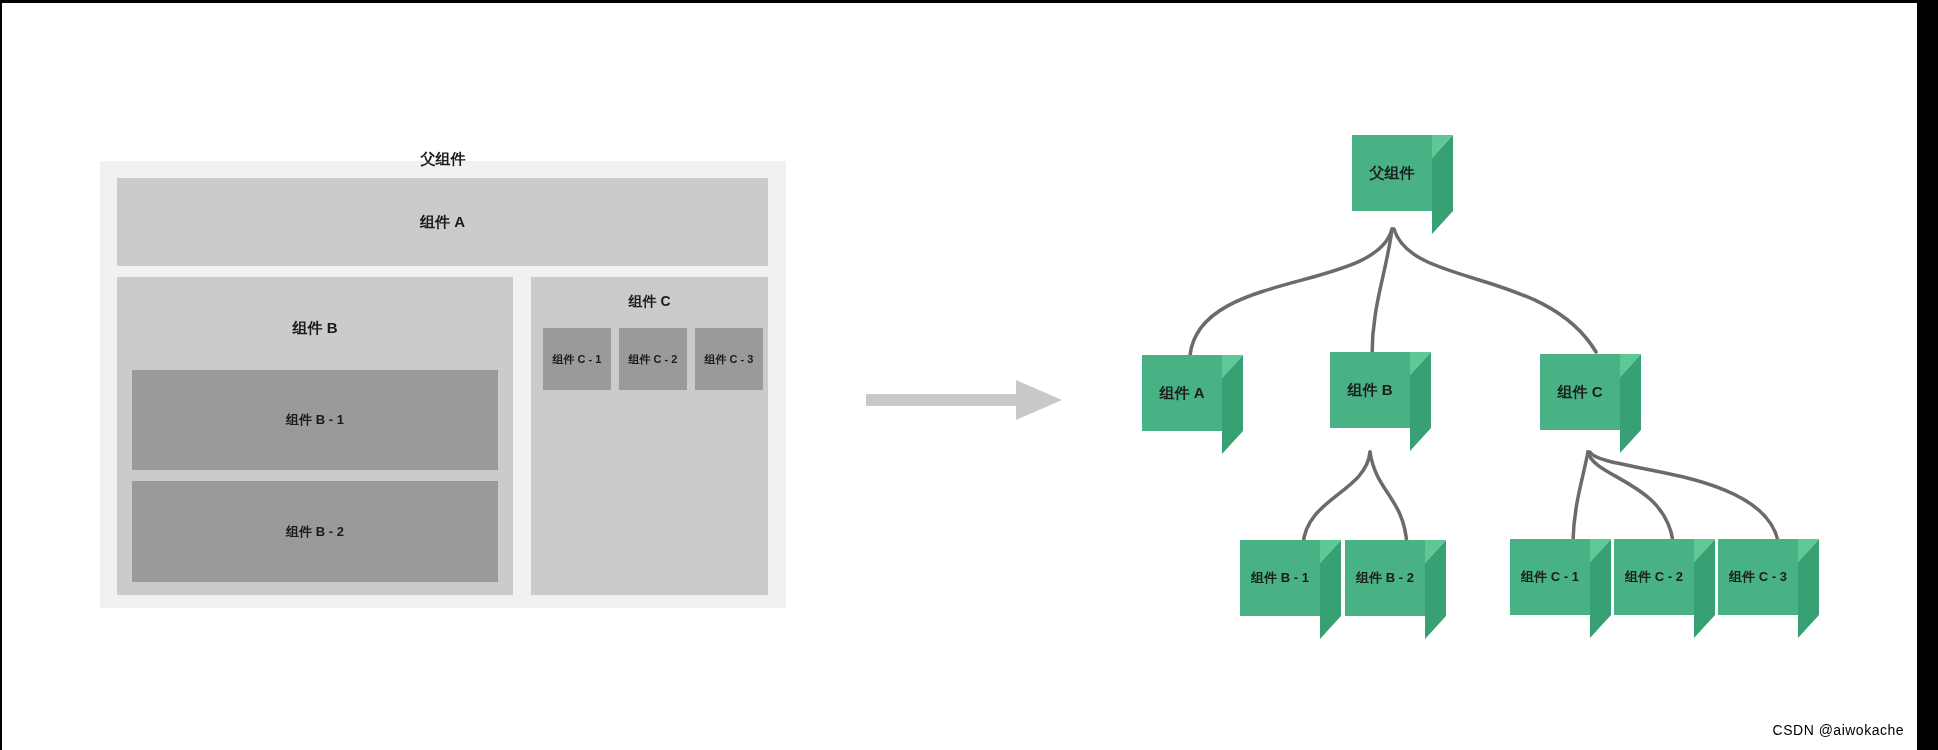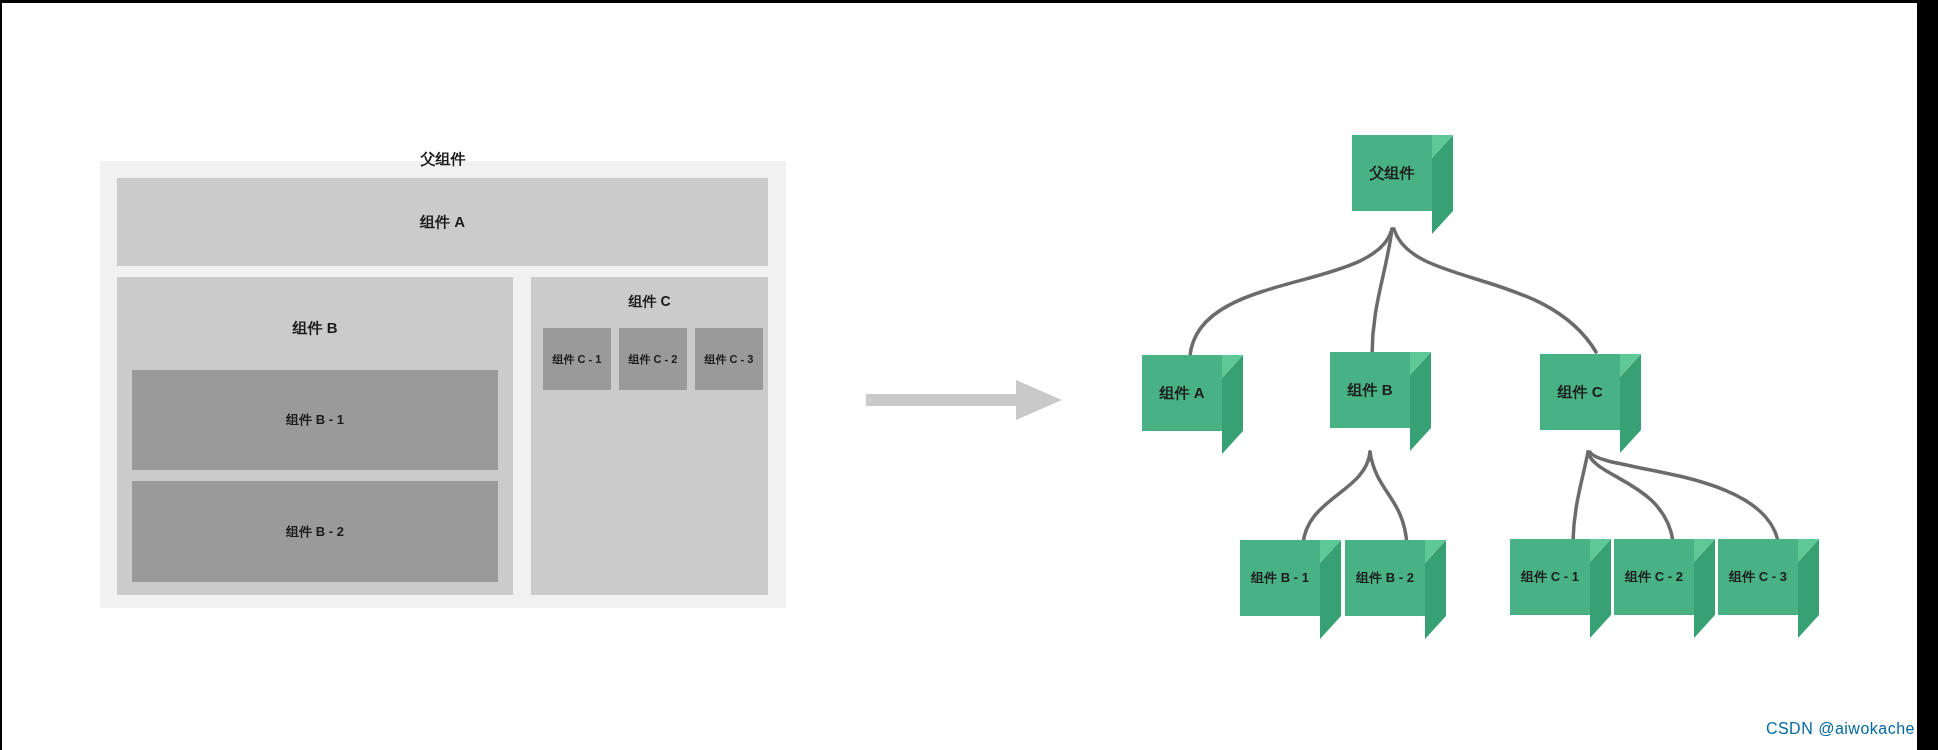--- a/index.html
+++ b/index.html
@@ -64,22 +64,22 @@
   }
   .cube .face.front{
     left:0;top:23px;width:80px;height:76px;background:#49b285;inset:auto;
     display:flex;align-items:center;justify-content:center;
   }
   .cube-label{font-size:15px;font-weight:bold;color:#1c1c1c;white-space:nowrap;}
   .cube.small .cube-label{font-size:13px;}
 
   
   .watermark{
-    position:absolute;right:23px;bottom:12px;
-    font-size:16px;color:#0369a1;letter-spacing:0.5px;white-space:nowrap;
+    position:absolute;right:34px;bottom:12px;
+    font-size:14px;color:#000000;letter-spacing:0.5px;white-space:nowrap;
   }
 </style>
 </head>
 <body>
 
 <div class="canvas">
 
   <div class="edge-top"></div>
   <div class="edge-left"></div>
   <div class="edge-right-strip"></div>

